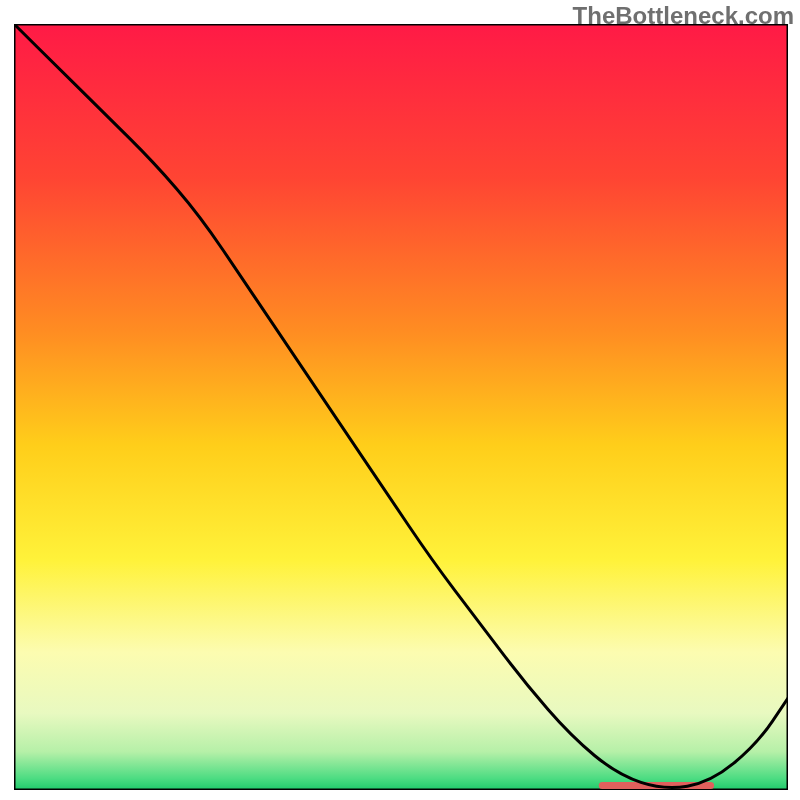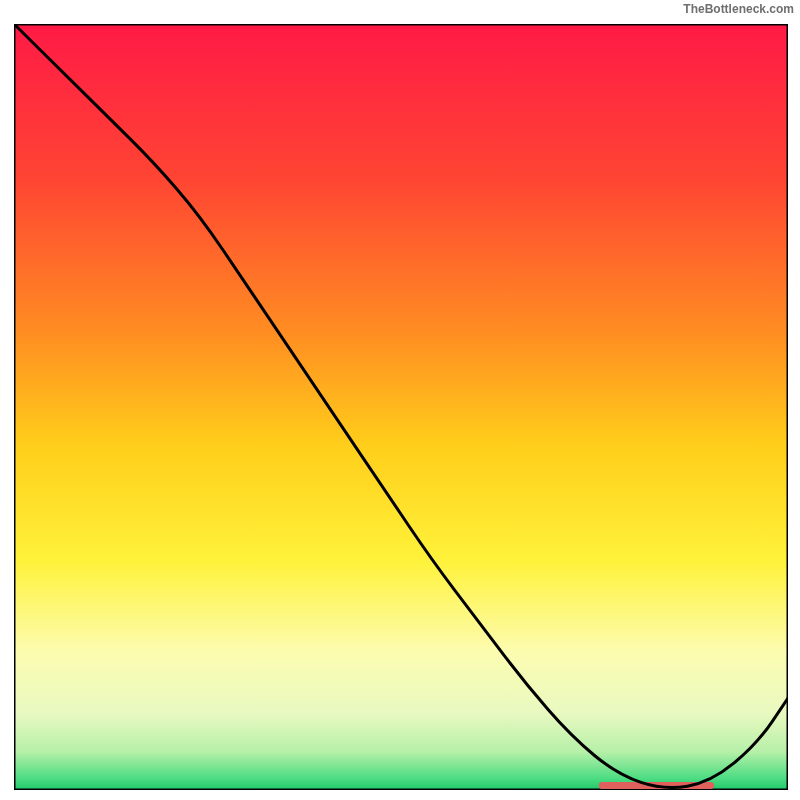--- a/index.html
+++ b/index.html
@@ -12,21 +12,21 @@
   }
   .chart-wrap {
     position: relative;
     width: 800px;
     height: 800px;
   }
   .watermark {
     position: absolute;
     top: 2px;
     right: 6px;
-    font-size: 12px;
+    font-size: 24px;
     font-weight: 600;
     color: #6f6f6f;
     margin-left: 24px;
   }
   .plot-area {
     position: absolute;
     left: 14px;
     top: 24px;
     width: 774px;
     height: 766px;

